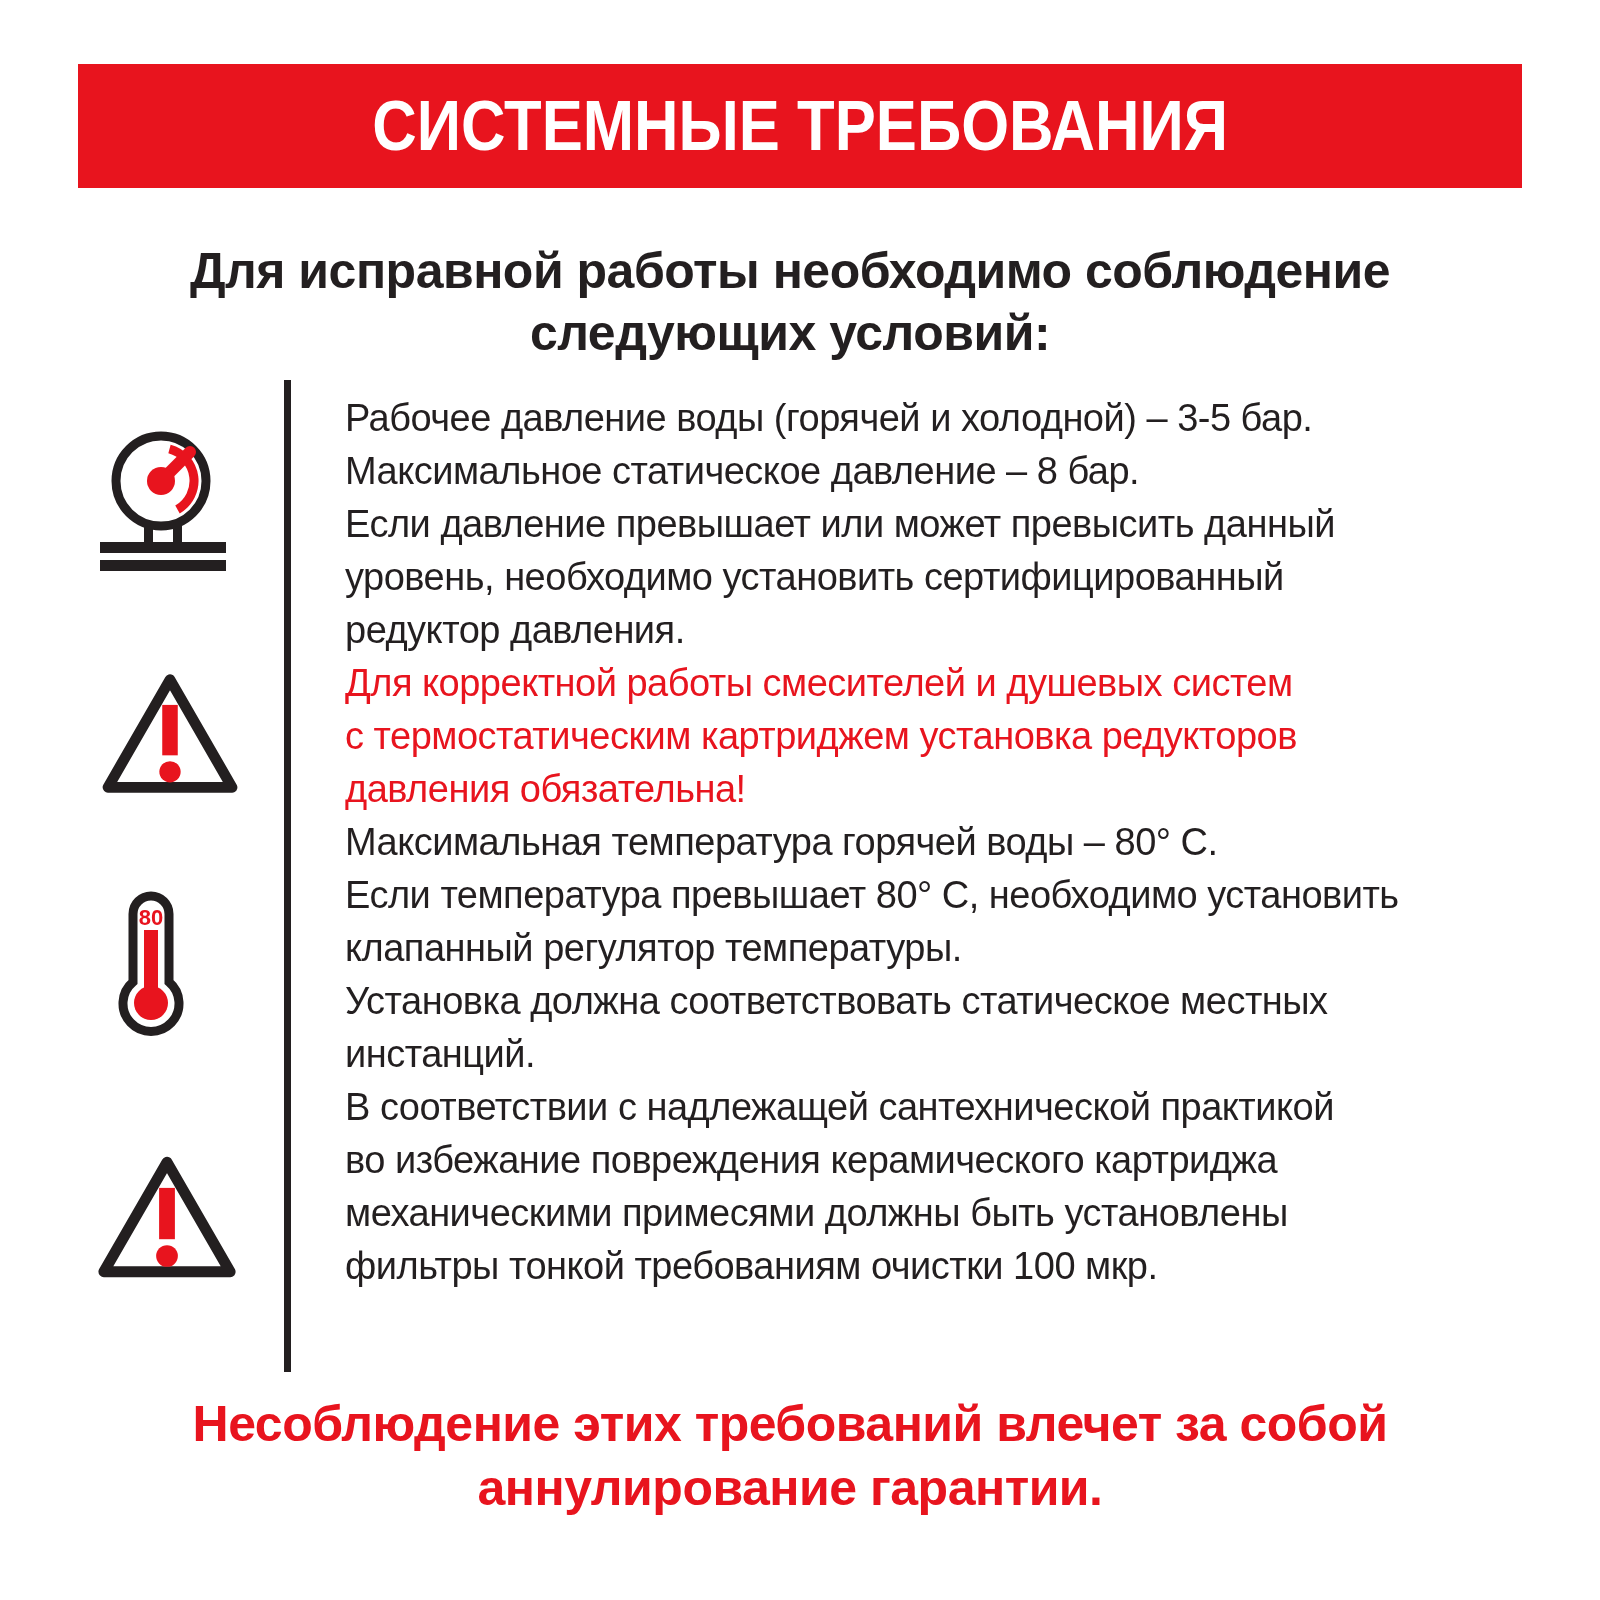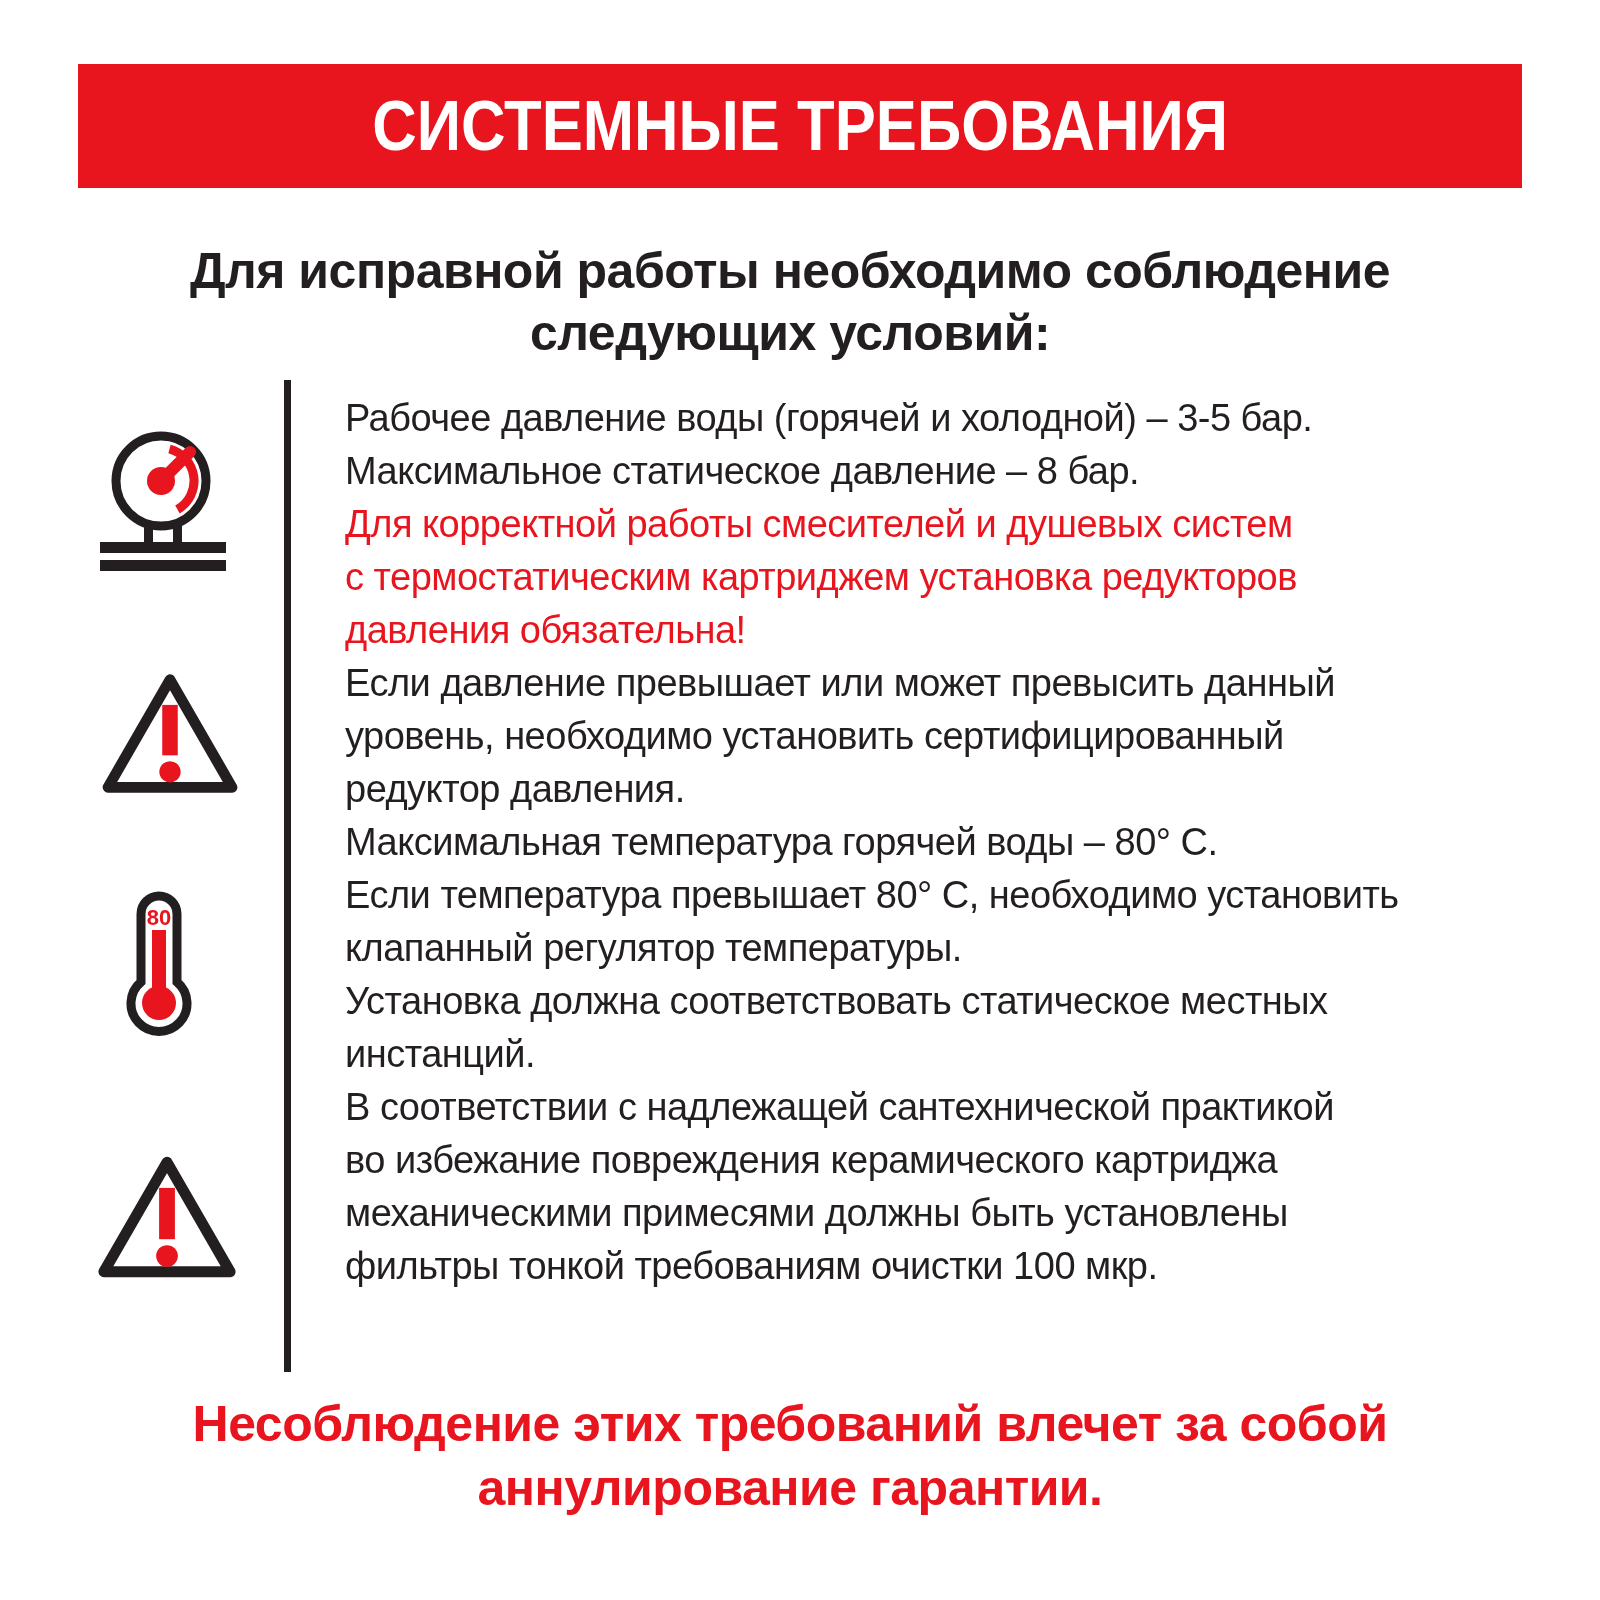--- a/index.html
+++ b/index.html
@@ -91,21 +91,21 @@
   .icon {
     position: absolute;
   }
   .icon svg {
     display: block;
     width: 100%;
     height: 100%;
   }
   .icon-gauge   { left: 98px;  top: 430px;  width: 130px; height: 143px; }
   .icon-tri1    { left: 97px;  top: 670px;  width: 146px; height: 128px; }
-  .icon-thermo  { left: 124px; top: 888px;  width: 70px;  height: 152px; }
+  .icon-thermo  { left: 116px; top: 888px;  width: 70px;  height: 152px; }
   .icon-tri2    { left: 93px;  top: 1150px; width: 148px; height: 135px; }
 
   svg .stroke-ink    { stroke: var(--ink, #231f20); fill: none; }
   svg .fill-ink      { fill: var(--ink, #231f20); }
   svg .stroke-accent { stroke: var(--accent, #e8141e); fill: none; }
   svg .fill-accent   { fill: var(--accent, #e8141e); }
   svg .tri-body      { fill: #ffffff; stroke: var(--ink, #231f20); }
   svg .thermo-body   { fill: #ffffff; stroke: var(--ink, #231f20); }
   svg text.thermo-label {
     fill: var(--accent, #e8141e);
@@ -163,26 +163,26 @@
       <rect class="fill-accent" x="67" y="36" width="16" height="52"></rect>
       <circle class="fill-accent" cx="75" cy="105" r="11"></circle>
     </svg>
   </div>
 
   <div class="divider"></div>
 
   <div class="reqs">
     <div class="req">Рабочее давление воды (горячей и холодной) – 3-5 бар.</div>
     <div class="req">Максимальное статическое давление – 8 бар.</div>
+    <div class="req">Если давление превышает или может превысить данный
+уровень, необходимо установить сертифицированный
+редуктор давления.</div>
     <div class="req em">Для корректной работы смесителей и душевых систем
 с термостатическим картриджем установка редукторов
 давления обязательна!</div>
-    <div class="req">Если давление превышает или может превысить данный
-уровень, необходимо установить сертифицированный
-редуктор давления.</div>
     <div class="req">Максимальная температура горячей воды – 80° С.</div>
     <div class="req">Если температура превышает 80° С, необходимо установить
 клапанный регулятор температуры.</div>
     <div class="req">Установка должна соответствовать статическое местных
 инстанций.</div>
     <div class="req">В соответствии с надлежащей сантехнической практикой
 во избежание повреждения керамического картриджа
 механическими примесями должны быть установлены
 фильтры тонкой требованиям очистки 100 мкр.</div>
   </div>

